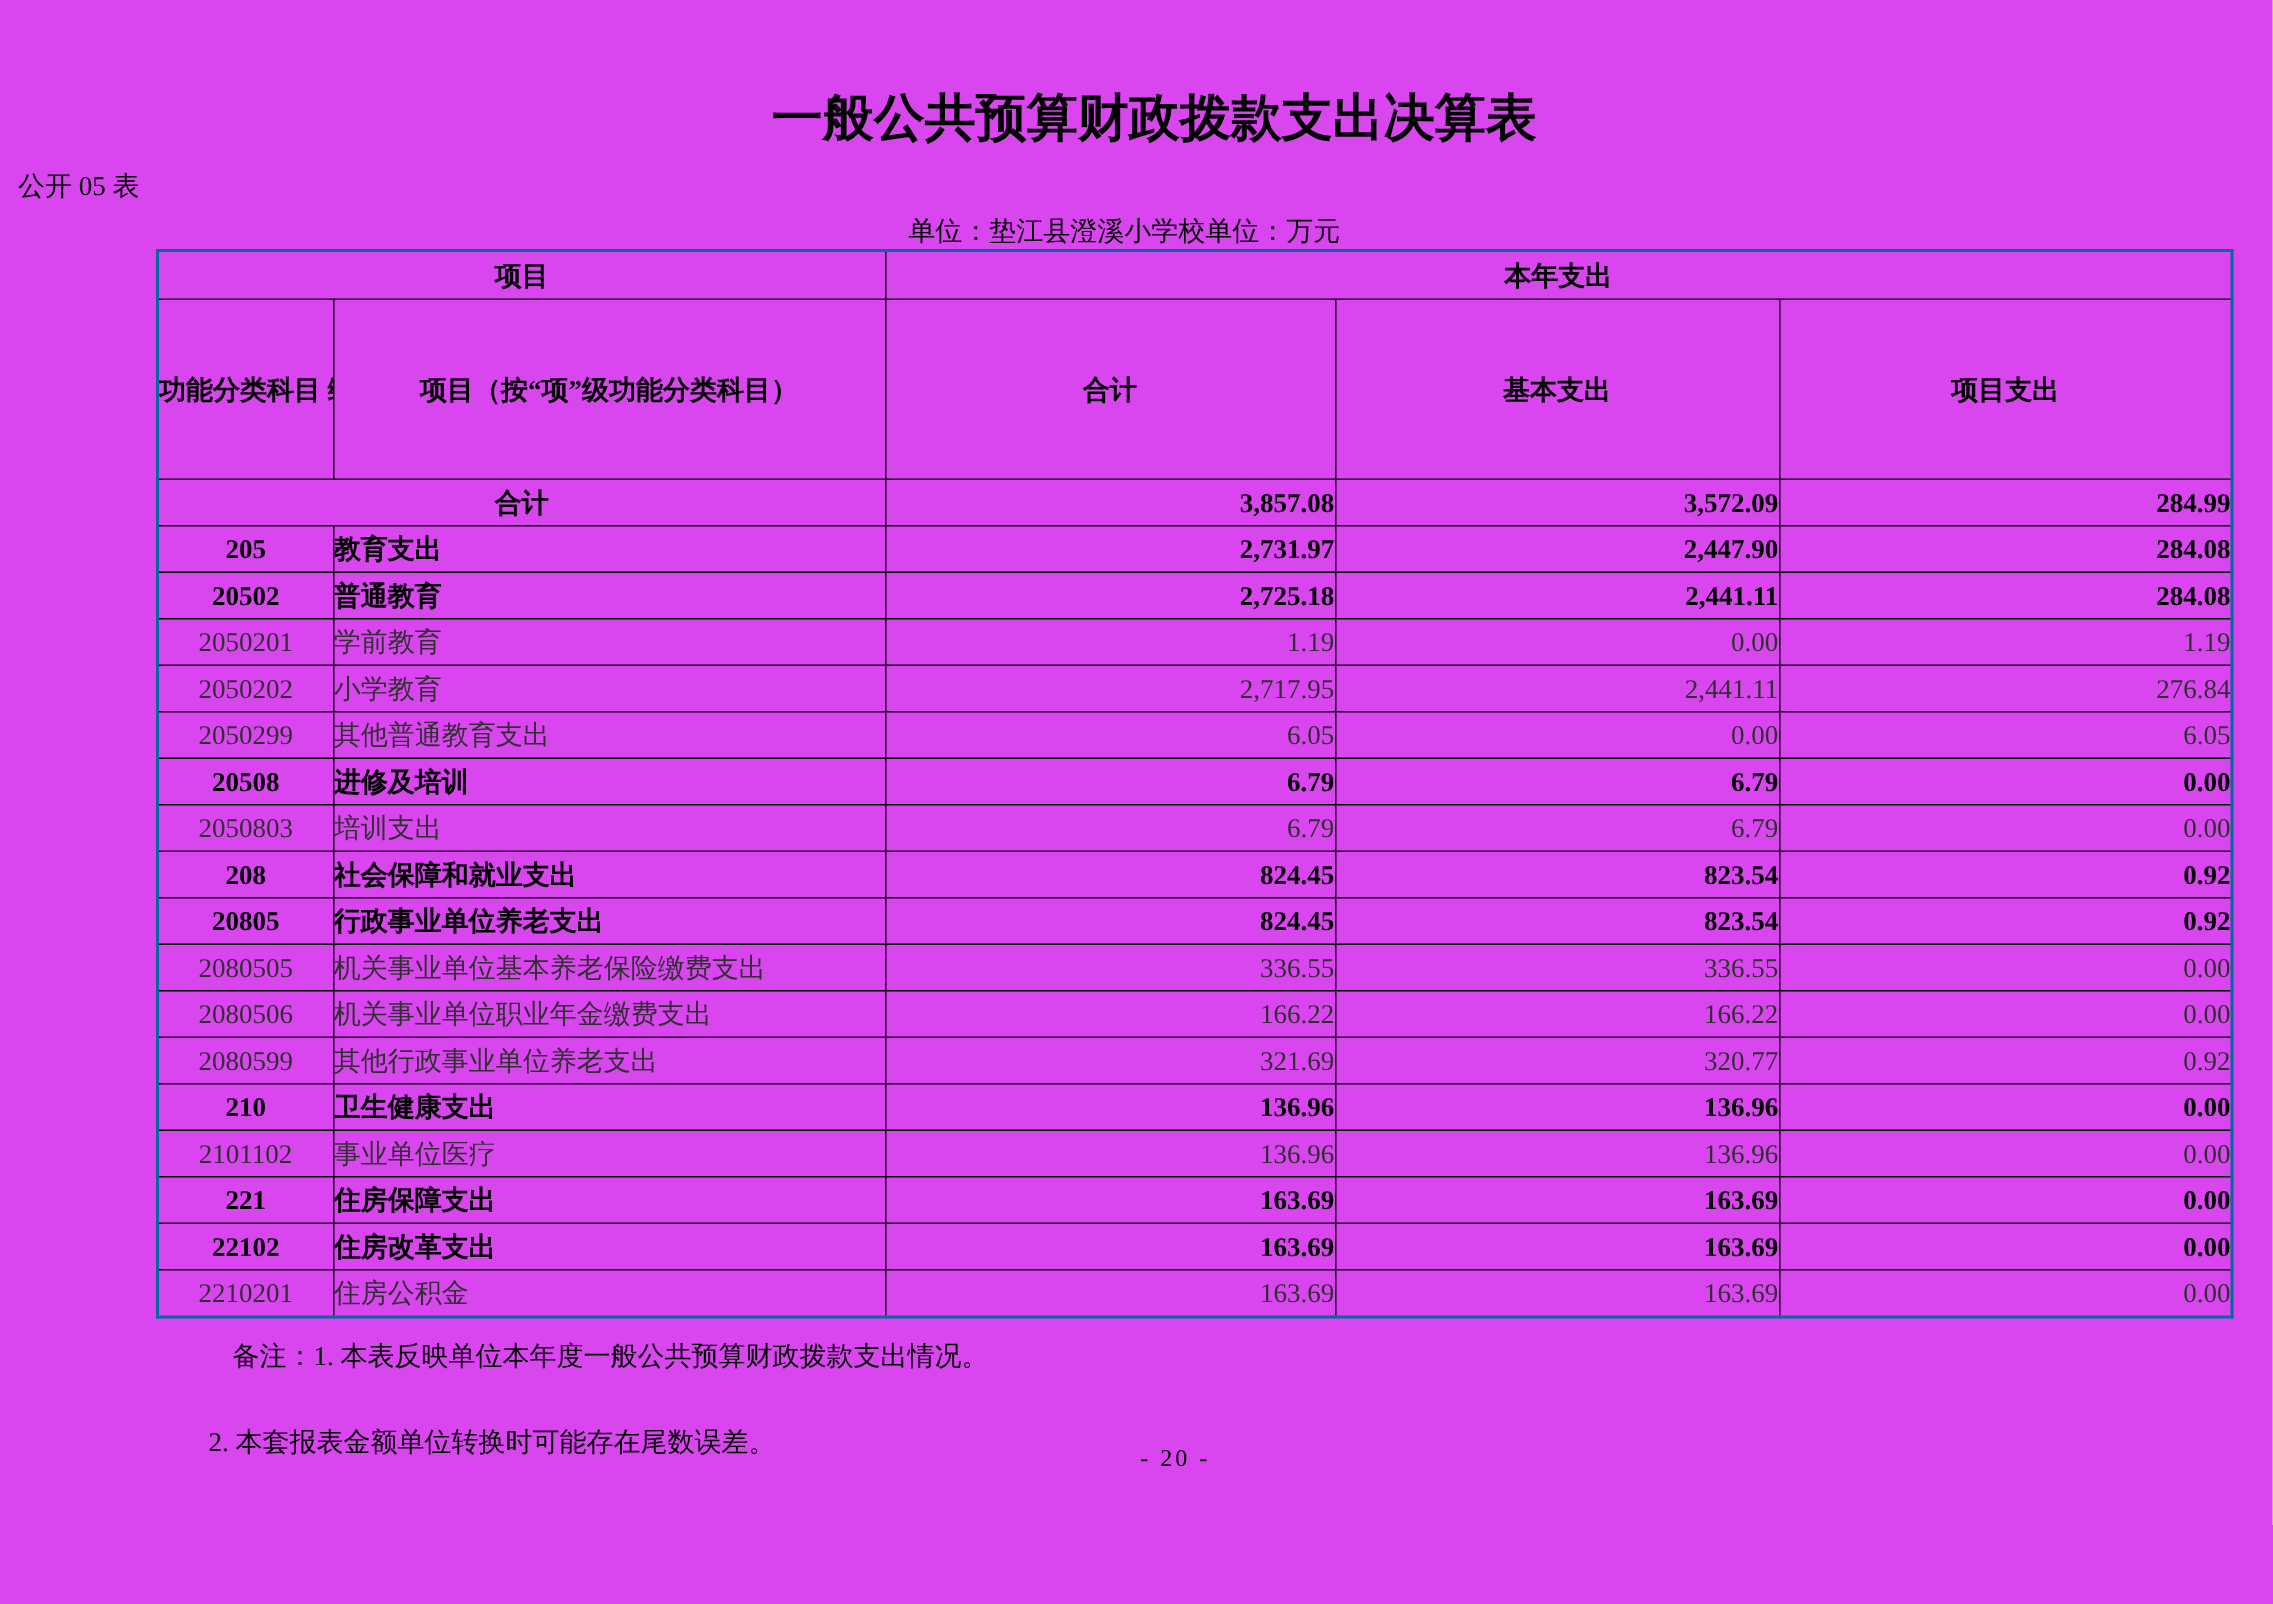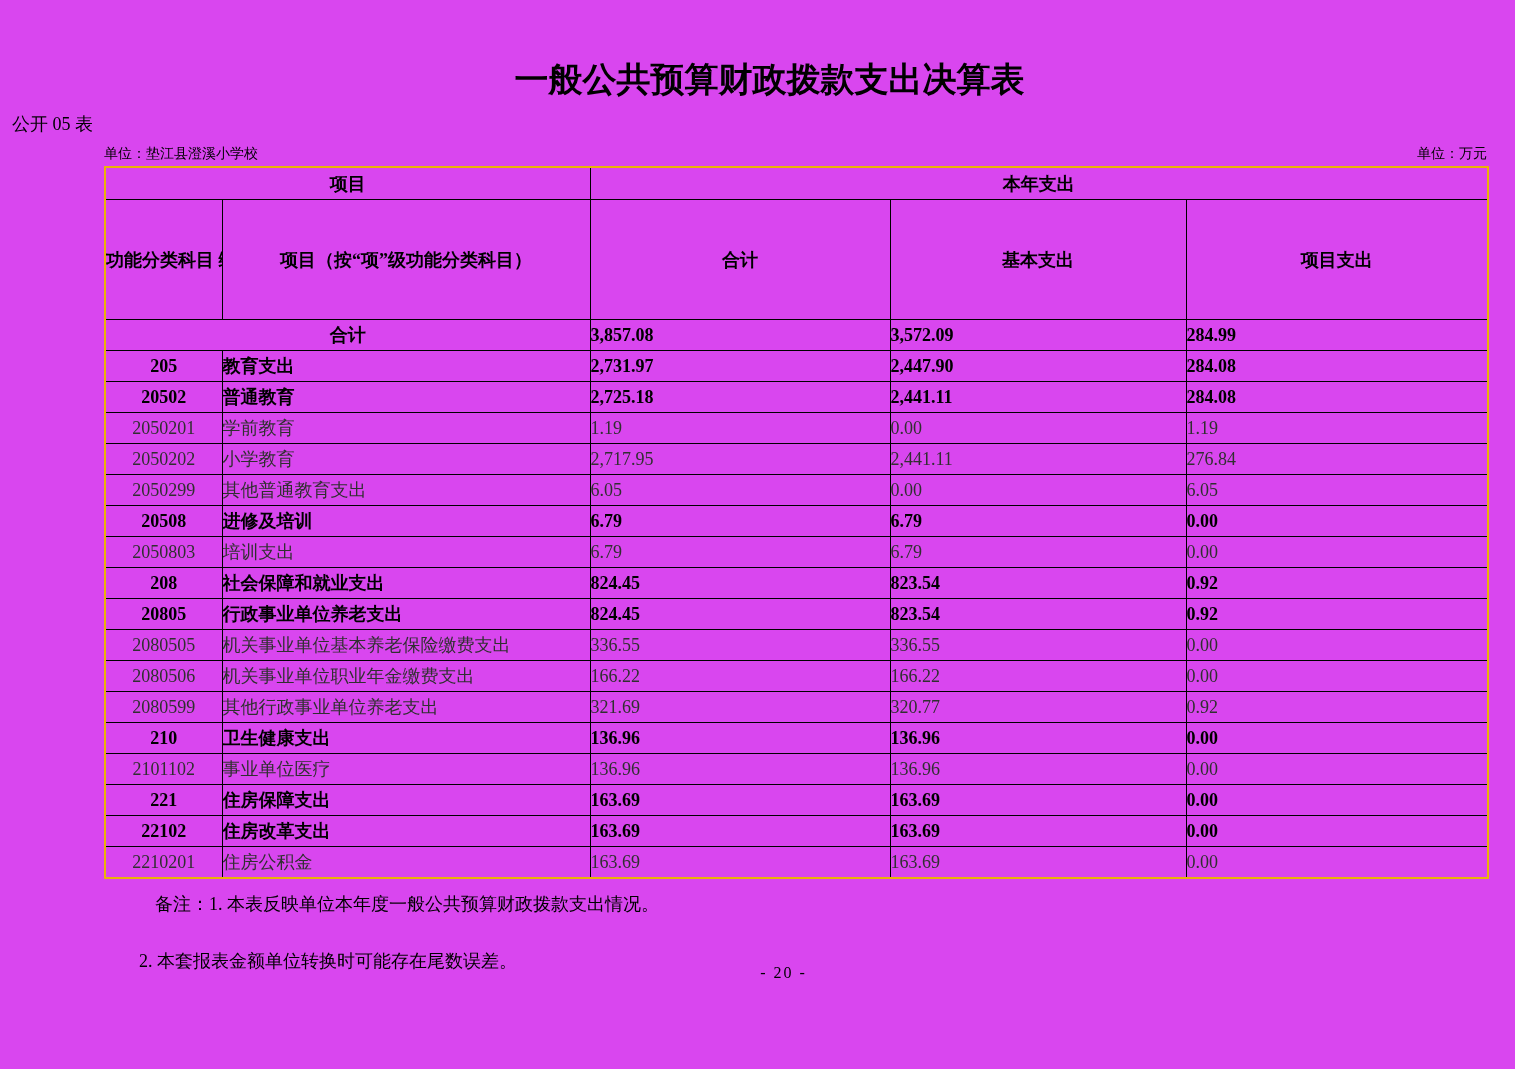--- a/index.html
+++ b/index.html
@@ -31,53 +31,52 @@
   }
   .meta-code {
     margin-top: 12px;
     margin-right: 40px;
     text-align: left;
     font-size: 18px;
     line-height: 24px;
   }
   .meta-row {
     display: flex;
-    justify-content: space-between;
-    margin-left: 92px;
+    justify-content: center;
     margin-right: 40px;
-    font-size: 14px;
+    font-size: 18px;
     line-height: 24px;
     margin-top: 6px;
   }
   table.budget {
     margin-left: 92px;
     width: 1383px;
     border-collapse: collapse;
     table-layout: fixed;
     font-size: 18px;
   }
   table.budget th, table.budget td {
     border: 1px solid #000;
     padding: 0;
     overflow: hidden;
     white-space: nowrap;
   }
-  table.budget { border: 2px solid #eab308; }
+  table.budget { border: 2px solid #0369a1; }
   thead th {
     font-weight: bold;
     text-align: center;
     vertical-align: middle;
   }
   tr.group-row th { height: 31px; }
   tr.col-row th { height: 119px; }
   th.wrap2 { white-space: pre-line; line-height: 26px; }
   tbody td { height: 30px; vertical-align: middle; }
   td.code { text-align: center; padding-left: 3px; color: #303030; }
   td.name { text-align: left; padding-left: 5px; color: #303030; }
-  td.num  { text-align: left; padding-right: 8px; color: #303030; }
+  td.num  { text-align: right; padding-right: 8px; color: #303030; }
   tr.bold td { font-weight: bold; color: #000; }
   td.merged { text-align: center; font-weight: bold; color: #000; }
   .notes {
     margin-top: 9px;
     font-size: 18px;
     line-height: 33px;
   }
   .note-line-1 { margin-left: 143px; }
   .note-line-2 { margin-left: 127px; margin-top: 24px; }
   .page-number {

